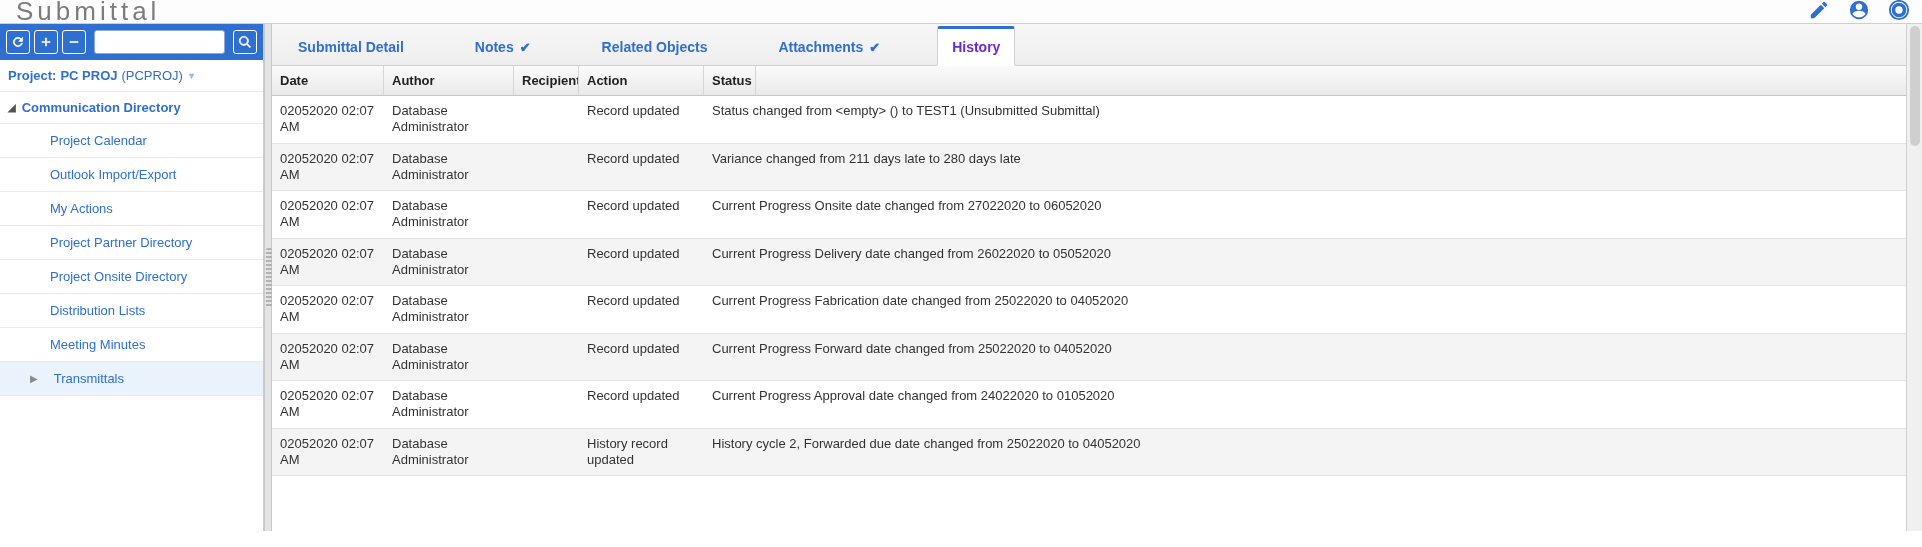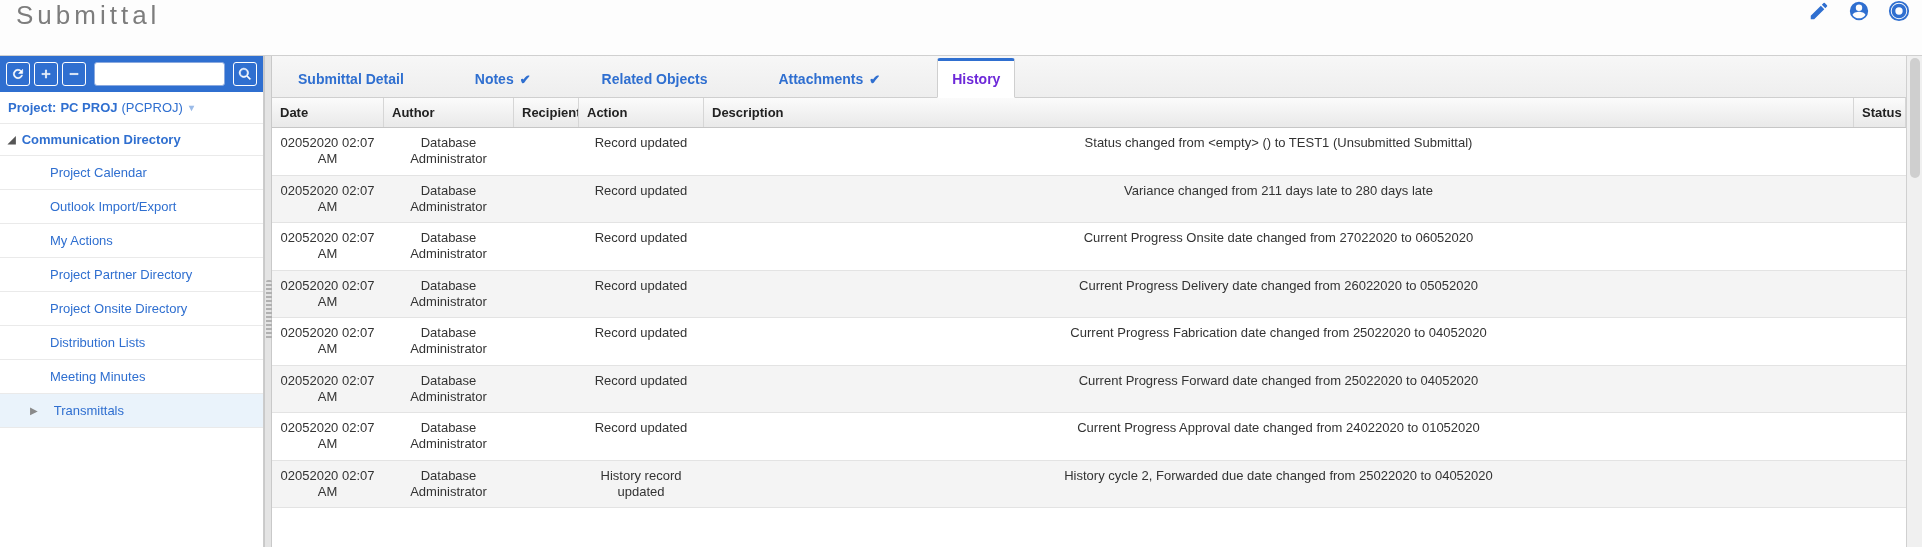--- a/index.html
+++ b/index.html
@@ -7,24 +7,24 @@
     font-family: Arial, Helvetica, sans-serif;
     font-size: 13px;
     color: #333;
     background: #fff;
     width: 1922px;
     overflow: hidden;
   }
 
   
   .header {
-    height: 56px;
+    height: 24px;
     border-bottom: 1px solid #d0d0d0;
     display: flex;
-    align-items: flex-start;
+    align-items: center;
     padding: 0 12px 0 16px;
     justify-content: space-between;
     background: #fdfdfd;
   }
   .header-title {
     font-family: "Arial Narrow", Arial, sans-serif;
     font-size: 26px;
     letter-spacing: 4px;
     color: #7d7d7d;
     font-weight: 300;
@@ -181,21 +181,21 @@
     border-right:1px solid #d6d6d6;
     overflow:hidden;
   }
   .col-date { width: 112px; }
   .col-author { width: 130px; }
   .col-recipient { width: 65px; }
   .col-action { width: 125px; }
   .col-desc { flex:1; }
   .col-status { width: 52px; border-right:none;}
 
-  .grid-body { flex:1; overflow:auto;text-align:center; }
+  .grid-body { flex:1; overflow:auto; }
   .grid-row {
     display:flex;
     border-bottom:1px solid #e3e3e3;
     font-size:13px;
     color:#333;
   }
   .grid-row:nth-child(odd) { background:#fff; }
   .grid-row:nth-child(even) { background:#f4f4f4; }
   .grid-row > div { border-right:1px solid transparent; }
   .grid-row .col-date, .grid-row .col-author, .grid-row .col-action { line-height:1.25; }
@@ -333,21 +333,20 @@
         <div class="tab active">
           <span>History</span>
         </div>
       </div>
 
     <div class="grid-header">
       <div class="col-date">Date</div>
       <div class="col-author">Author</div>
       <div class="col-recipient">Recipient</div>
       <div class="col-action">Action</div>
-      <div class="col-desc">Description</div>
       <div class="col-status">Status</div>
     </div>
 
     <div class="grid-body" id="grid-body">
         <div class="grid-row">
           <div class="col-date">02052020 02:07 AM</div>
           <div class="col-author">Database Administrator</div>
           <div class="col-recipient"></div>
           <div class="col-action">Record updated</div>
           <div class="col-desc">Status changed from &lt;empty&gt; () to TEST1 (Unsubmitted Submittal)</div>

